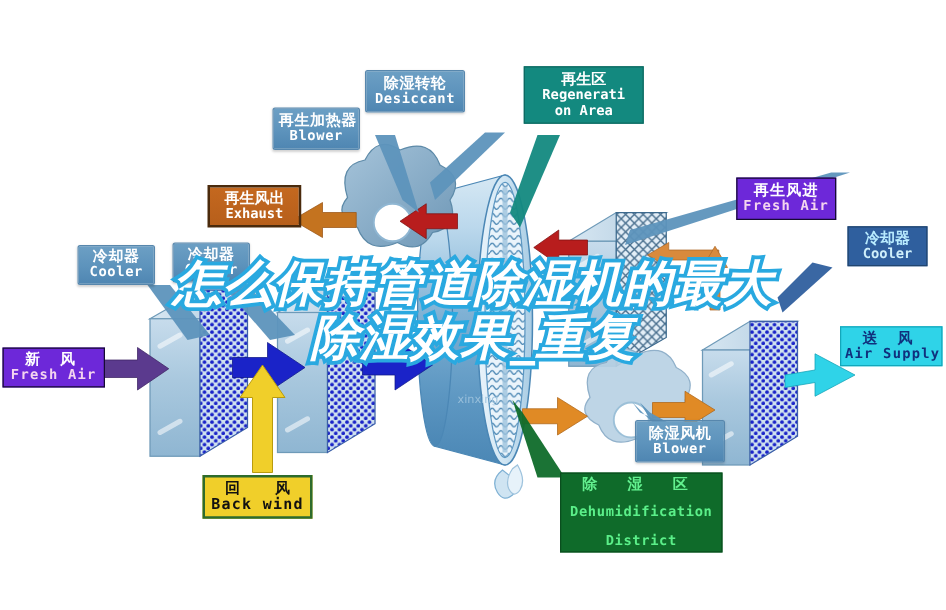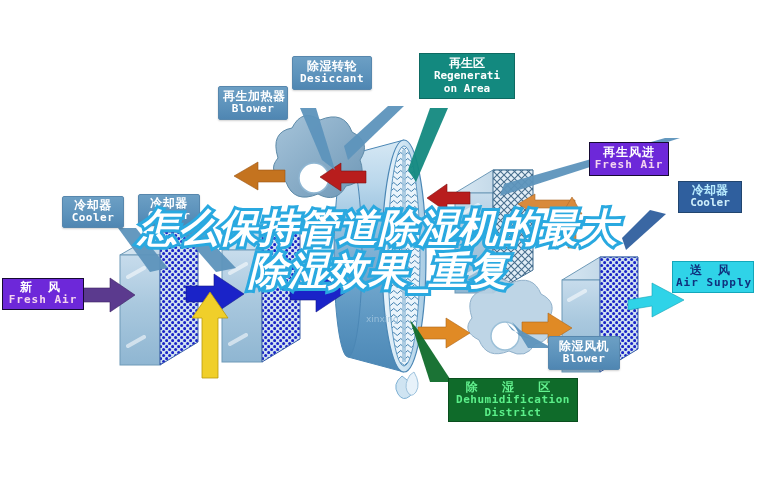--- a/index.html
+++ b/index.html
@@ -38,21 +38,21 @@
   .purple.tight .cn{letter-spacing:1px;}
 
   
   .teal{background:#13897f;border:1px solid #0e6a62;color:#ffffff;}
   .teal .cn{font-size:12px;}
   .teal .en{font-size:11px;}
 
   
   .green{background:#0f6b2a;border:1px solid #0a4e1e;color:#5bf08a;}
   .green .cn{font-size:12px;color:#63f18f;letter-spacing:10px;}
-  .green .en{font-size:11px;color:#5bef89;letter-spacing:.5px;}
+  .green .en{font-size:11px;color:#5bef89;letter-spacing:.5px;margin-top:10px;}
 
   
   .cyan{background:#2fd3e8;border:1px solid #13a7bb;color:#0c2f7a;}
   .cyan .cn{font-size:12px;color:#10307d;letter-spacing:6px;}
   .cyan .en{font-size:11px;color:#10307d;letter-spacing:1px;}
 
   
   .yellow{background:#f0cf2a;border:2px solid #2d6b2d;color:#111;}
   .yellow .cn{font-size:12px;letter-spacing:12px;text-indent:12px;}
   .yellow .en{font-size:12px;letter-spacing:1px;}
@@ -247,20 +247,24 @@
     <span class="en">Blower</span>
   </div>
 
   <div class="lbl teal" style="left:419px;top:53px;width:96px;padding:3px 3px;">
     <span class="cn">再生区</span>
     <span class="en">Regenerati</span>
     <span class="en">on Area</span>
   </div>
 
 
+  <div class="lbl exhaust" style="left:166px;top:148px;width:75px;padding:2px 3px;">
+    <span class="cn">再生风出</span>
+    <span class="en">Exhaust</span>
+  </div>
 
   <div class="lbl purple tight" style="left:589px;top:142px;width:80px;padding:3px 3px;">
     <span class="cn">再生风进</span>
     <span class="en">Fresh Air</span>
   </div>
 
   <div class="lbl cooler-dark" style="left:678px;top:181px;width:64px;padding:2px 3px;">
     <span class="cn">冷却器</span>
     <span class="en">Cooler</span>
   </div>
@@ -273,28 +277,32 @@
   <div class="lbl callout" style="left:138px;top:194px;width:62px;padding:2px 3px;">
     <span class="cn">冷却器</span>
     <span class="en">Cooler</span>
   </div>
 
   <div class="lbl purple" style="left:2px;top:278px;width:82px;padding:2px 3px;">
     <span class="cn">新  风</span>
     <span class="en">Fresh Air</span>
   </div>
 
+  <div class="lbl yellow" style="left:162px;top:380px;width:88px;padding:2px 3px;">
+    <span class="cn">回  风</span>
+    <span class="en">Back wind</span>
+  </div>
 
   <div class="lbl green" style="left:448px;top:378px;width:130px;padding:2px 3px;">
     <span class="cn">除  湿  区</span>
     <span class="en">Dehumidification</span>
     <span class="en">District</span>
   </div>
 
-  <div class="lbl callout" style="left:508px;top:336px;width:72px;padding:3px 4px;margin-left:40px;">
+  <div class="lbl callout" style="left:508px;top:336px;width:72px;padding:3px 4px;">
     <span class="cn">除湿风机</span>
     <span class="en">Blower</span>
   </div>
 
   <div class="lbl cyan" style="left:672px;top:261px;width:82px;padding:2px 3px;">
     <span class="cn">送  风</span>
     <span class="en">Air Supply</span>
   </div>
 
   <div id="wmsub">

